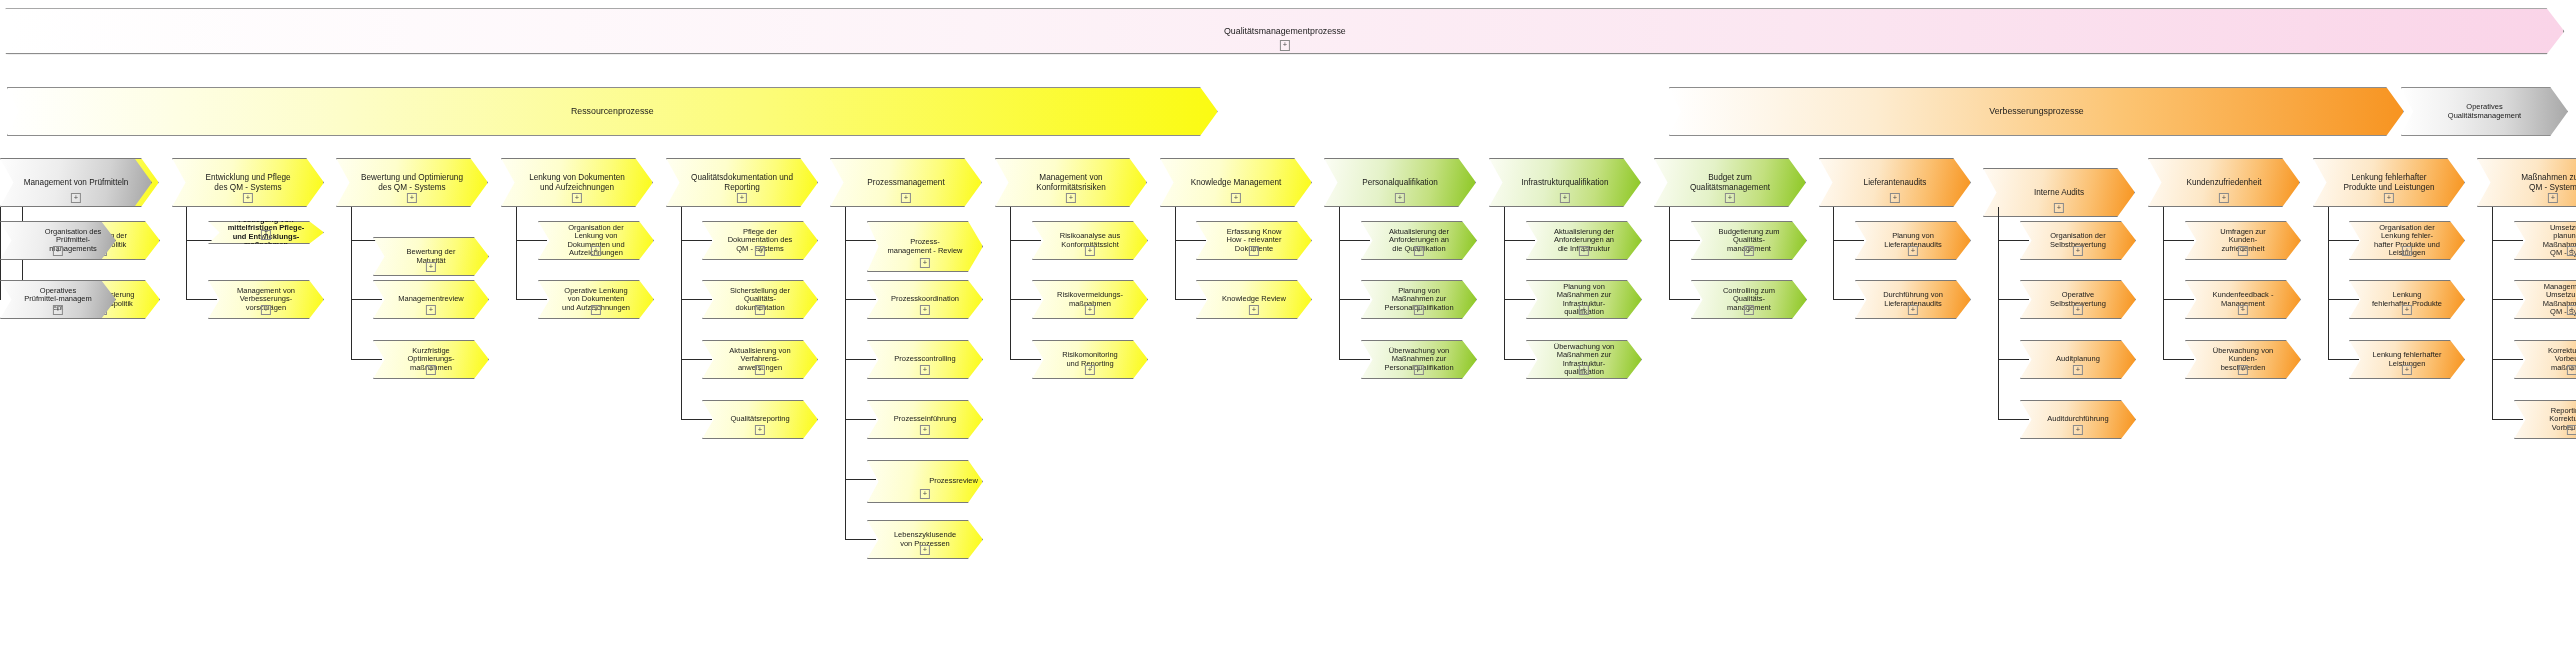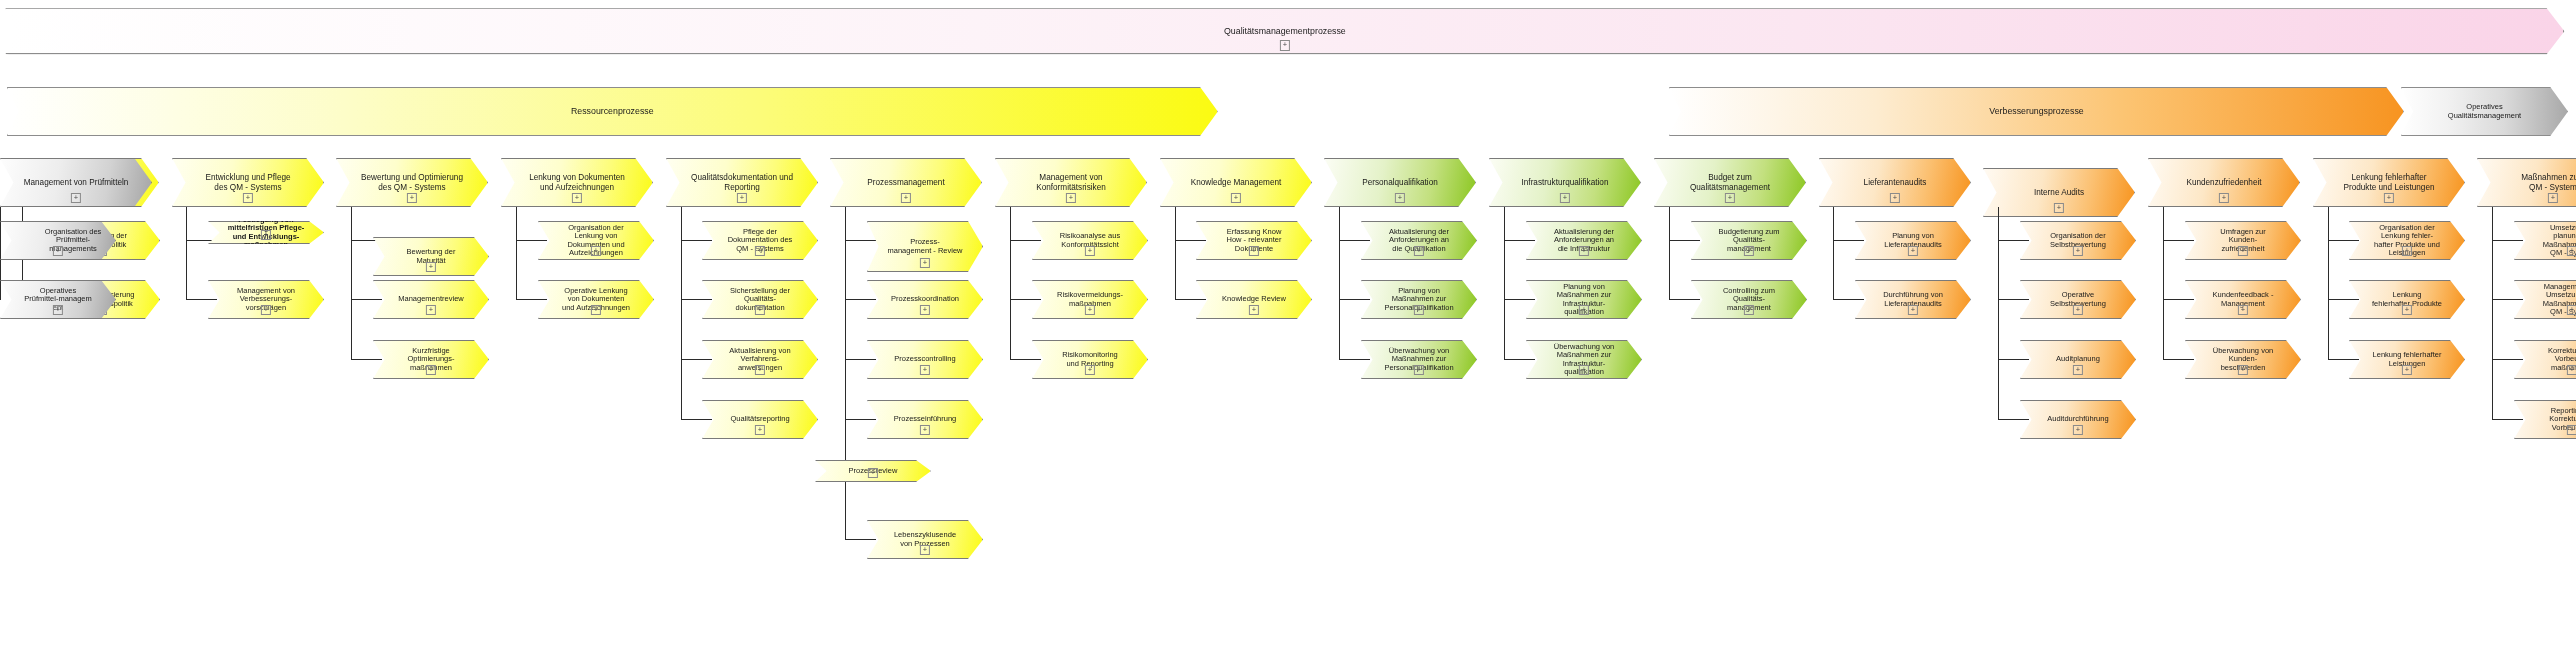--- a/index.html
+++ b/index.html
@@ -242,21 +242,21 @@
       <div class="chev shape-leaf f-yellow t-leaf" style="left: 867px; top: 340px; width: 116px; height: 39px;">
         <span class="lbl">Prozesscontrolling</span>
         <span class="plus"></span>
       </div>
       <div class="hline" style="left: 845px; top: 419px; width: 31px;"></div>
       <div class="chev shape-leaf f-yellow t-leaf" style="left: 867px; top: 400px; width: 116px; height: 39px;">
         <span class="lbl">Prozesseinführung</span>
         <span class="plus"></span>
       </div>
       <div class="hline" style="left: 845px; top: 479px; width: 31px;"></div>
-      <div class="chev shape-leaf f-yellow t-leaf" style="left: 815px; top: 460px; width: 116px; height: 22px;">
+      <div class="chev shape-leaf f-yellow t-leaf" style="left: 867px; top: 460px; width: 116px; height: 43px; justify-content: flex-end;">
         <span class="lbl">Prozessreview</span>
         <span class="plus"></span>
       </div>
       <div class="hline" style="left: 845px; top: 539px; width: 31px;"></div>
       <div class="chev shape-leaf f-yellow t-leaf" style="left: 867px; top: 520px; width: 116px; height: 39px;">
         <span class="lbl">Lebenszyklusende
 von Prozessen</span>
         <span class="plus"></span>
       </div>
       <div class="chev shape-head f-yellow t-head" style="left: 995px; top: 158px; width: 152px; height: 49px;">

